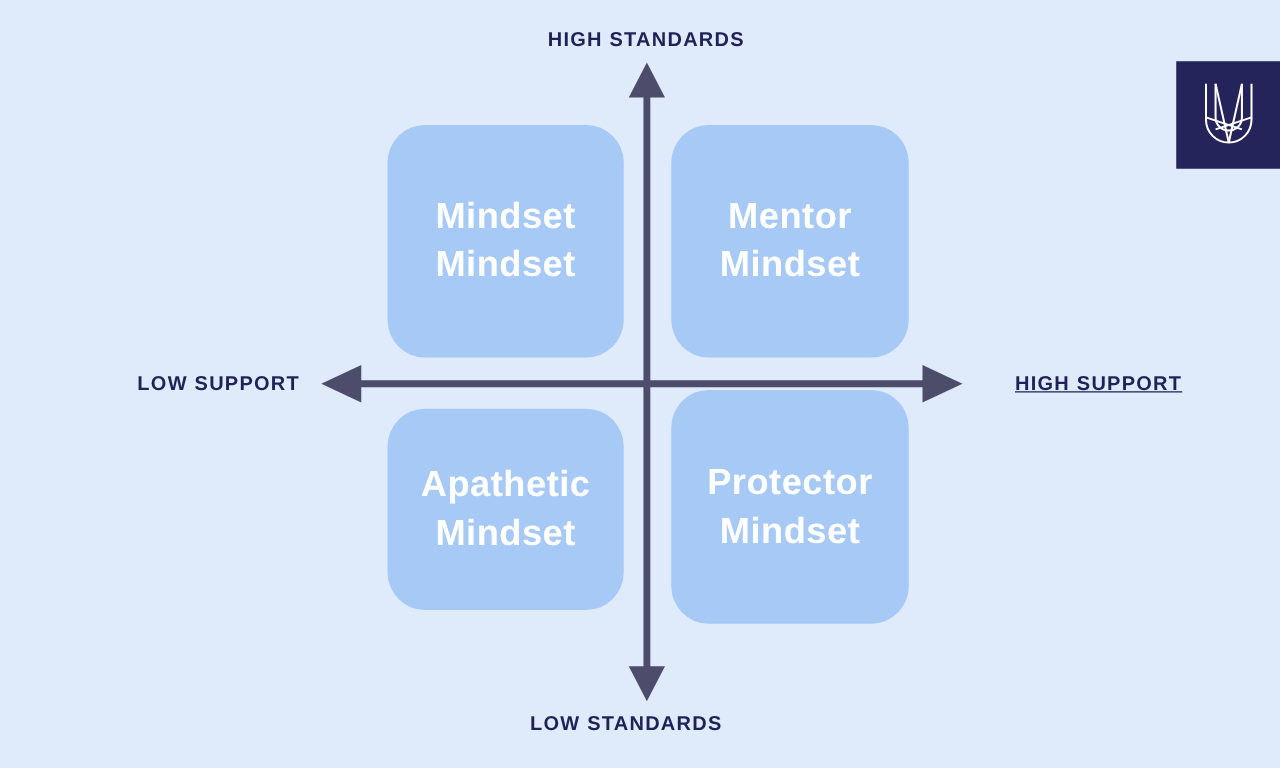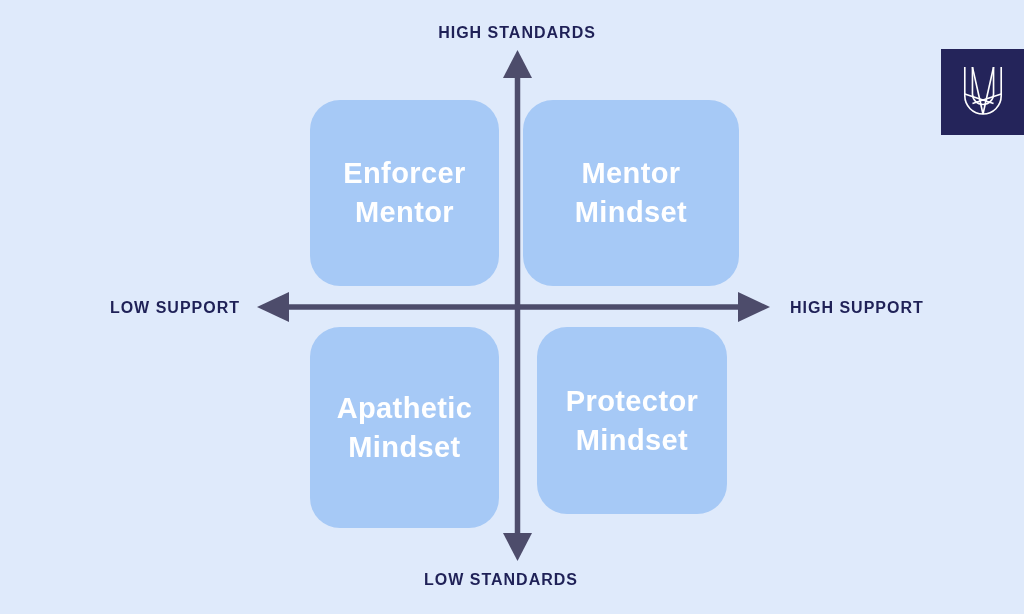--- a/index.html
+++ b/index.html
@@ -37,35 +37,35 @@
   .quadrant .q-label{
     display:block;
     max-width:160px;
     color:var(--white);
     font-size:29px;
     line-height:39px;
     font-weight:600;
     letter-spacing:0.4px;
   }
   .q-tl{left:310px;top:100px;width:189px;height:186px;}
-  .q-tr{left:523px;top:100px;width:216px;height:186px;}
-  .q-bl{left:310px;top:327px;width:189px;height:201px;}
-  .q-br{left:537px;top:327px;width:190px;height:187px;}
+  .q-tr{left:537px;top:100px;width:190px;height:186px;}
+  .q-bl{left:310px;top:327px;width:189px;height:161px;}
+  .q-br{left:537px;top:312px;width:190px;height:187px;}
   .axis-label{
     position:absolute;
     color:var(--navy);
     font-size:16px;
     font-weight:700;
     letter-spacing:1px;
     white-space:nowrap;
   }
   .al-top{left:517px;top:24px;transform:translateX(-50%);}
   .al-bottom{left:501px;top:571px;transform:translateX(-50%);}
   .al-left{right:784px;top:299px;text-align:right;}
-  .al-right{left:790px;top:299px;}
+  .al-right{left:812px;top:299px;text-decoration:underline;}
   .logo-badge{
     position:absolute;
     right:0;
     top:49px;
     width:83px;
     height:86px;
     background:var(--logo-bg);
     display:flex;
     align-items:center;
     justify-content:center;
@@ -80,21 +80,21 @@
   <svg class="axes-svg" viewBox="0 0 1024 614" xmlns="http://www.w3.org/2000/svg">
     <line x1="517.5" y1="74" x2="517.5" y2="538" stroke="#4d4c6b" stroke-width="5.5"></line>
     <line x1="284" y1="307" x2="746" y2="307" stroke="#4d4c6b" stroke-width="5.5"></line>
     <polygon points="517.5,50 503,78 532,78" fill="#4d4c6b"></polygon>
     <polygon points="517.5,561 503,533 532,533" fill="#4d4c6b"></polygon>
     <polygon points="257,307 289,292 289,322" fill="#4d4c6b"></polygon>
     <polygon points="770,307 738,292 738,322" fill="#4d4c6b"></polygon>
   </svg>
 
   <div class="quadrant q-tl">
-    <span class="q-label">Enforcer Mentor</span>
+    <span class="q-label">Mindset Mindset</span>
   </div>
   <div class="quadrant q-tr">
     <span class="q-label">Mentor Mindset</span>
   </div>
   <div class="quadrant q-bl">
     <span class="q-label">Apathetic Mindset</span>
   </div>
   <div class="quadrant q-br">
     <span class="q-label">Protector Mindset</span>
   </div>

